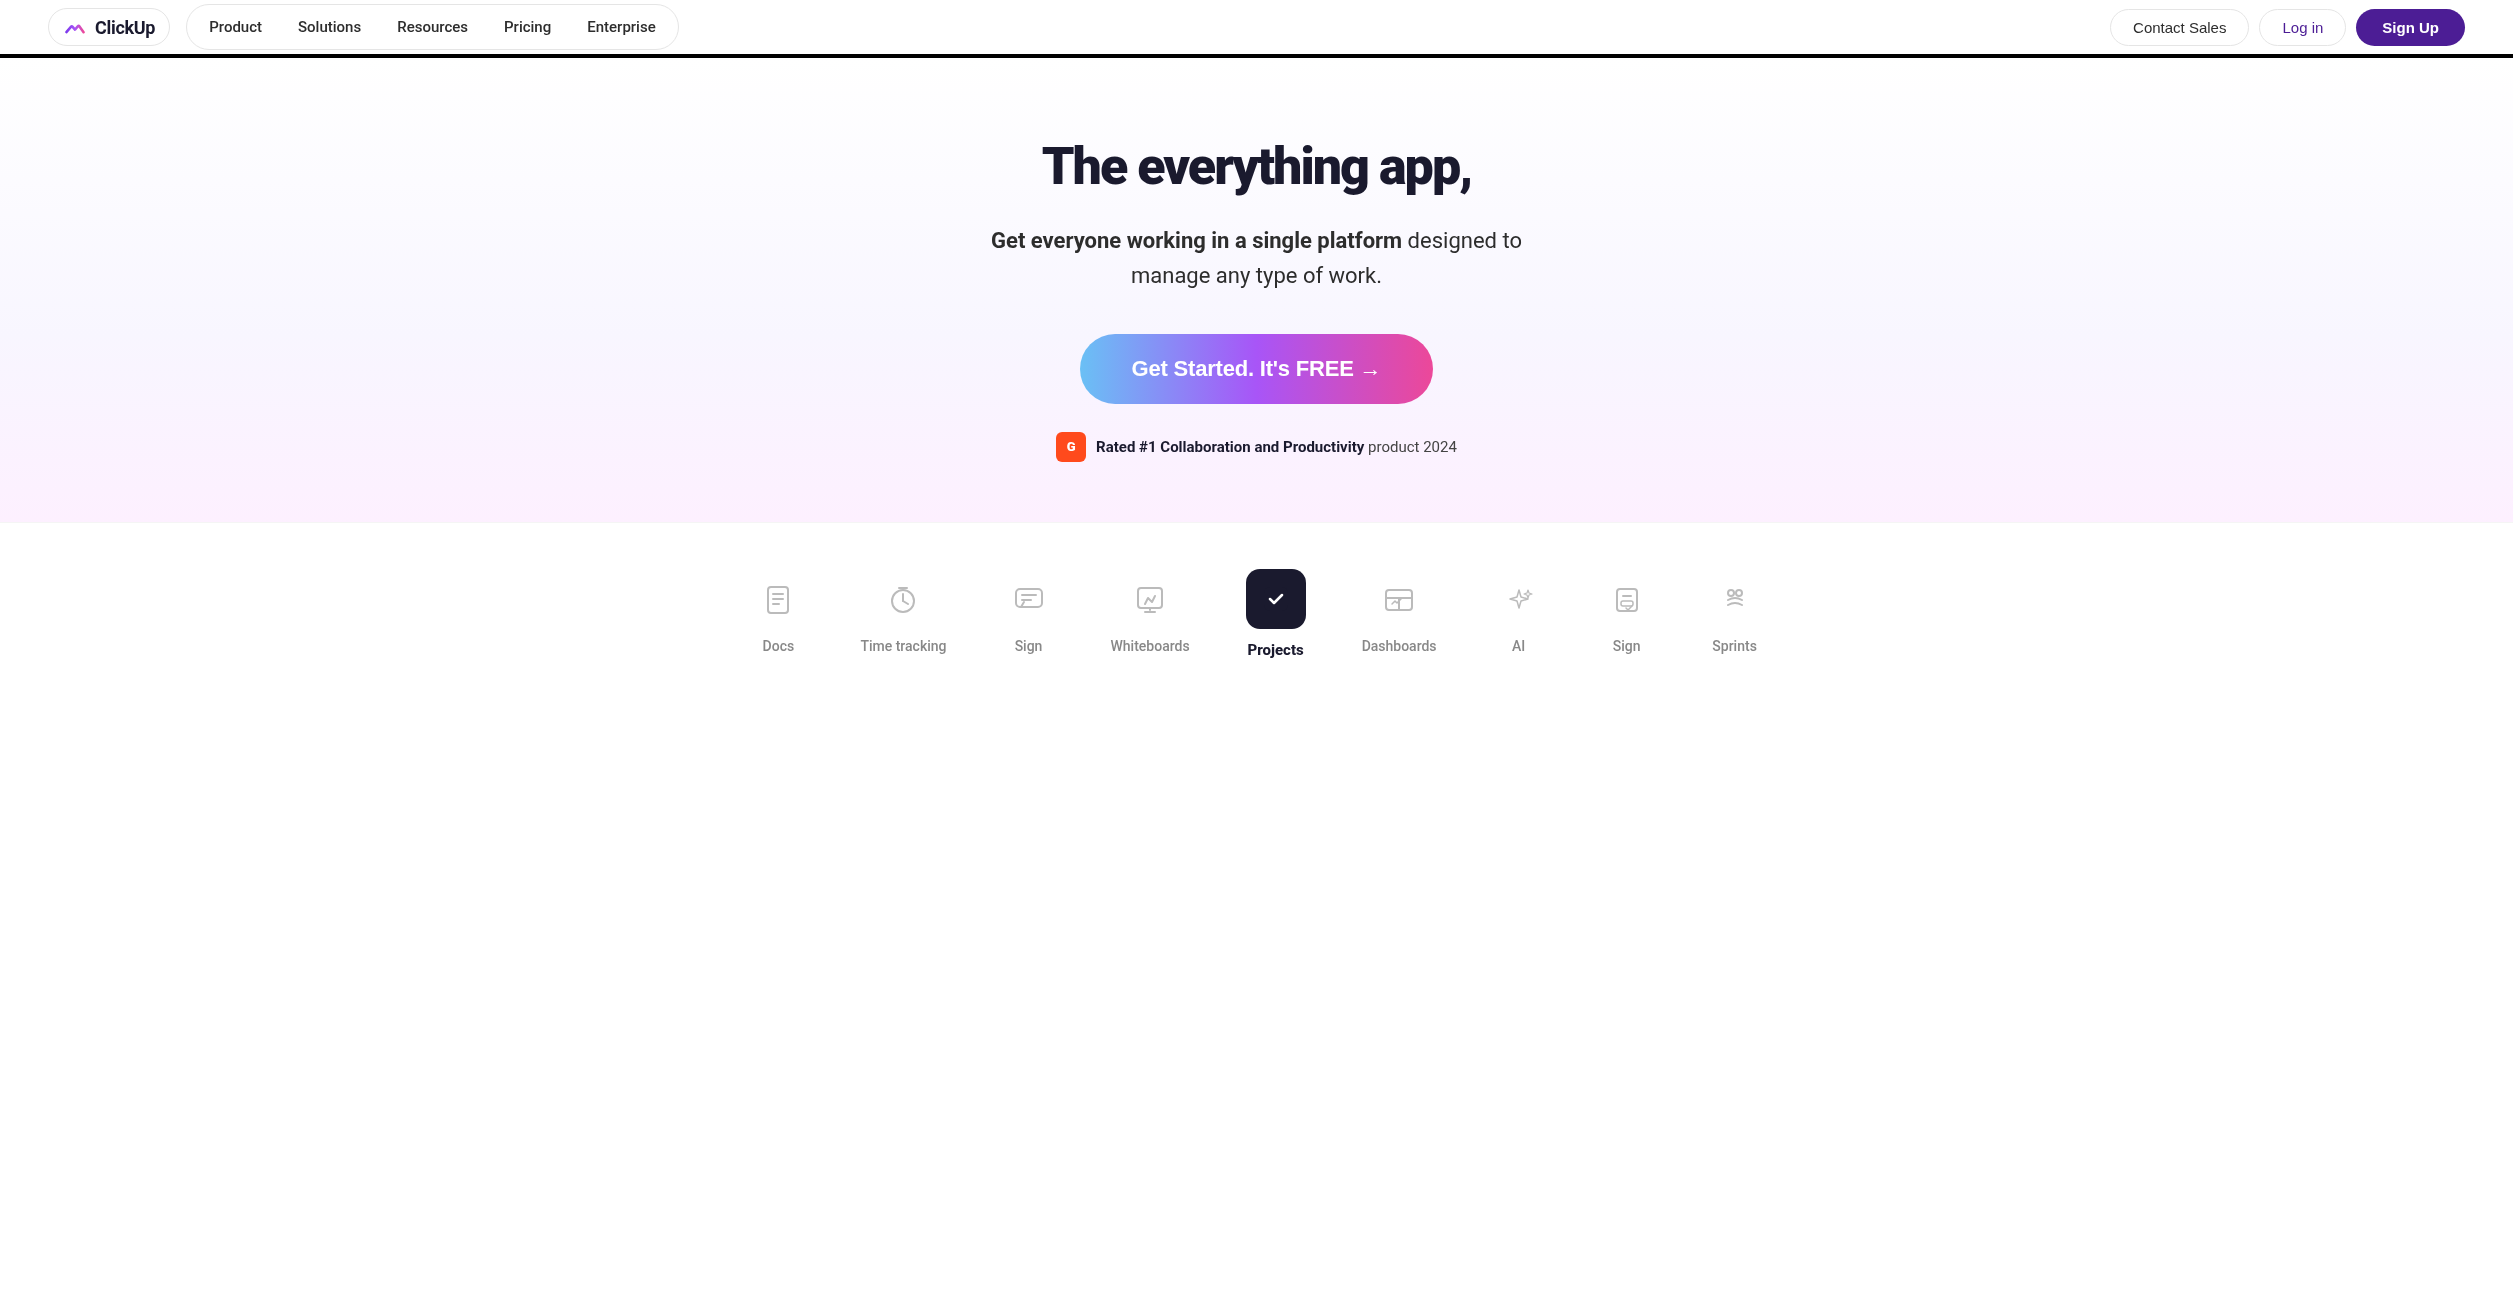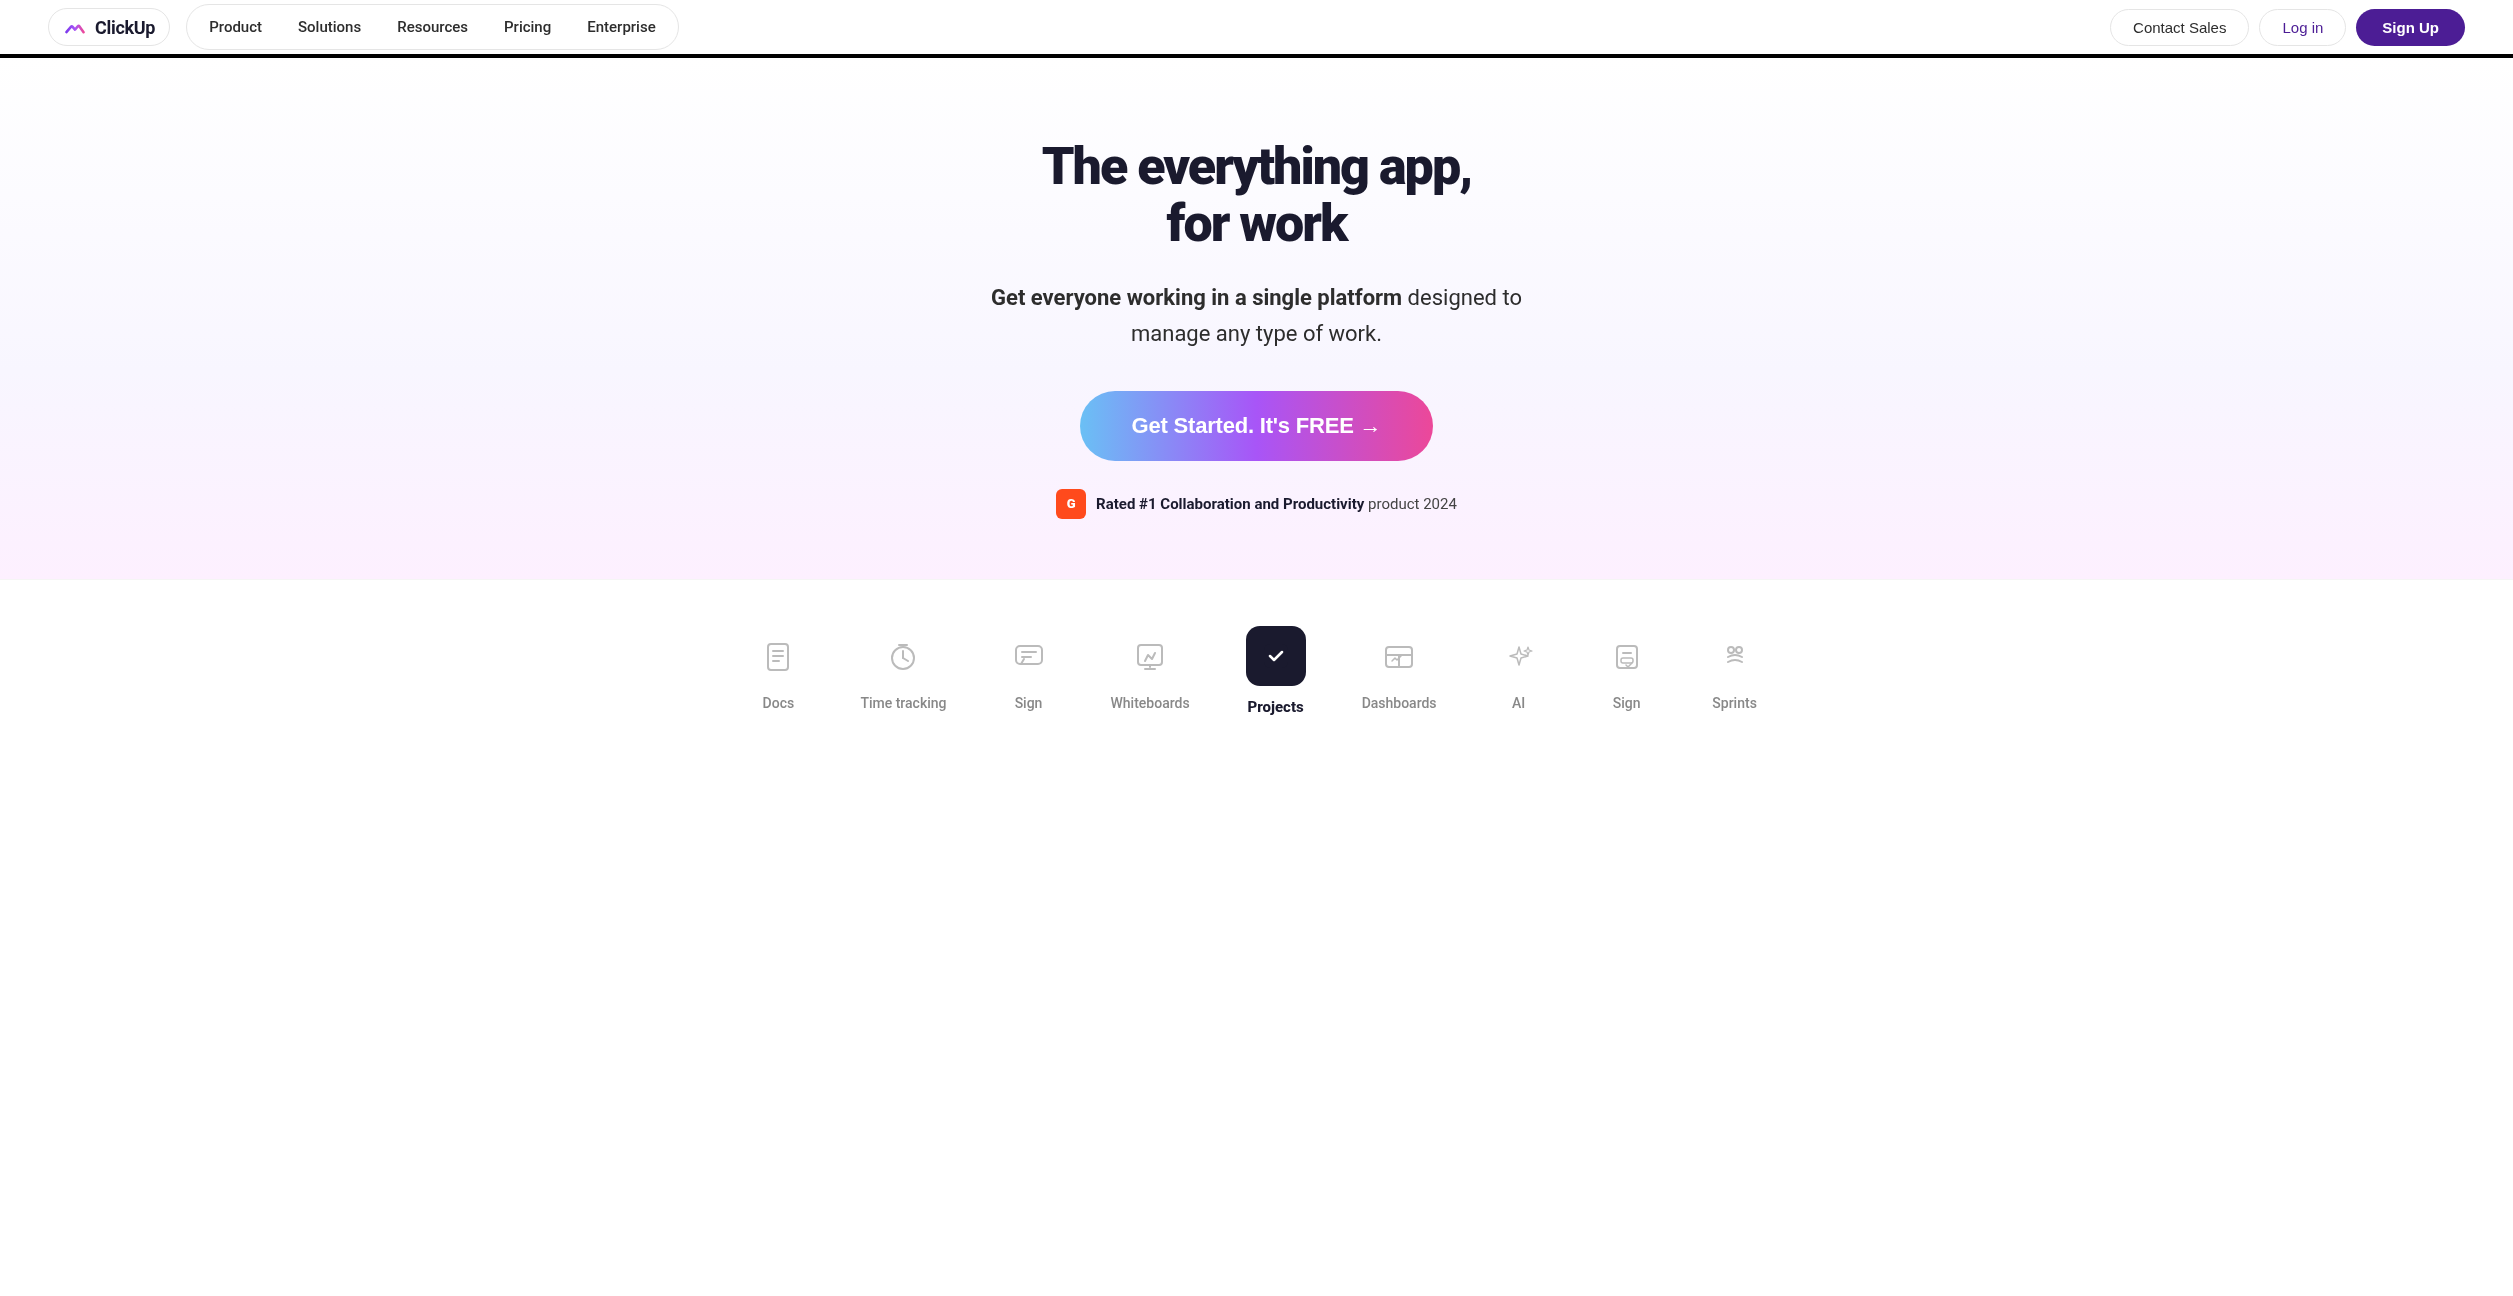--- a/index.html
+++ b/index.html
@@ -277,21 +277,20 @@
   <div class="nav-right">
     <button class="btn-contact">Contact Sales</button>
     <button class="btn-login">Log in</button>
     <button class="btn-signup">Sign Up</button>
   </div>
 </nav>
 
 <section class="hero">
   <h1 class="hero-title">
     <span>The everything app,</span><br>
-    <span>for work</span>
   </h1>
   <p class="hero-subtitle">
     <strong>Get everyone working in a single platform</strong><span> designed to manage any type of work.</span>
   </p>
   <button class="btn-cta">Get Started. It's FREE →</button>
   <div class="g2-badge">
     <div class="g2-icon">G</div>
     <span>
       <strong>Rated #1 Collaboration and Productivity</strong> product 2024
     </span>

